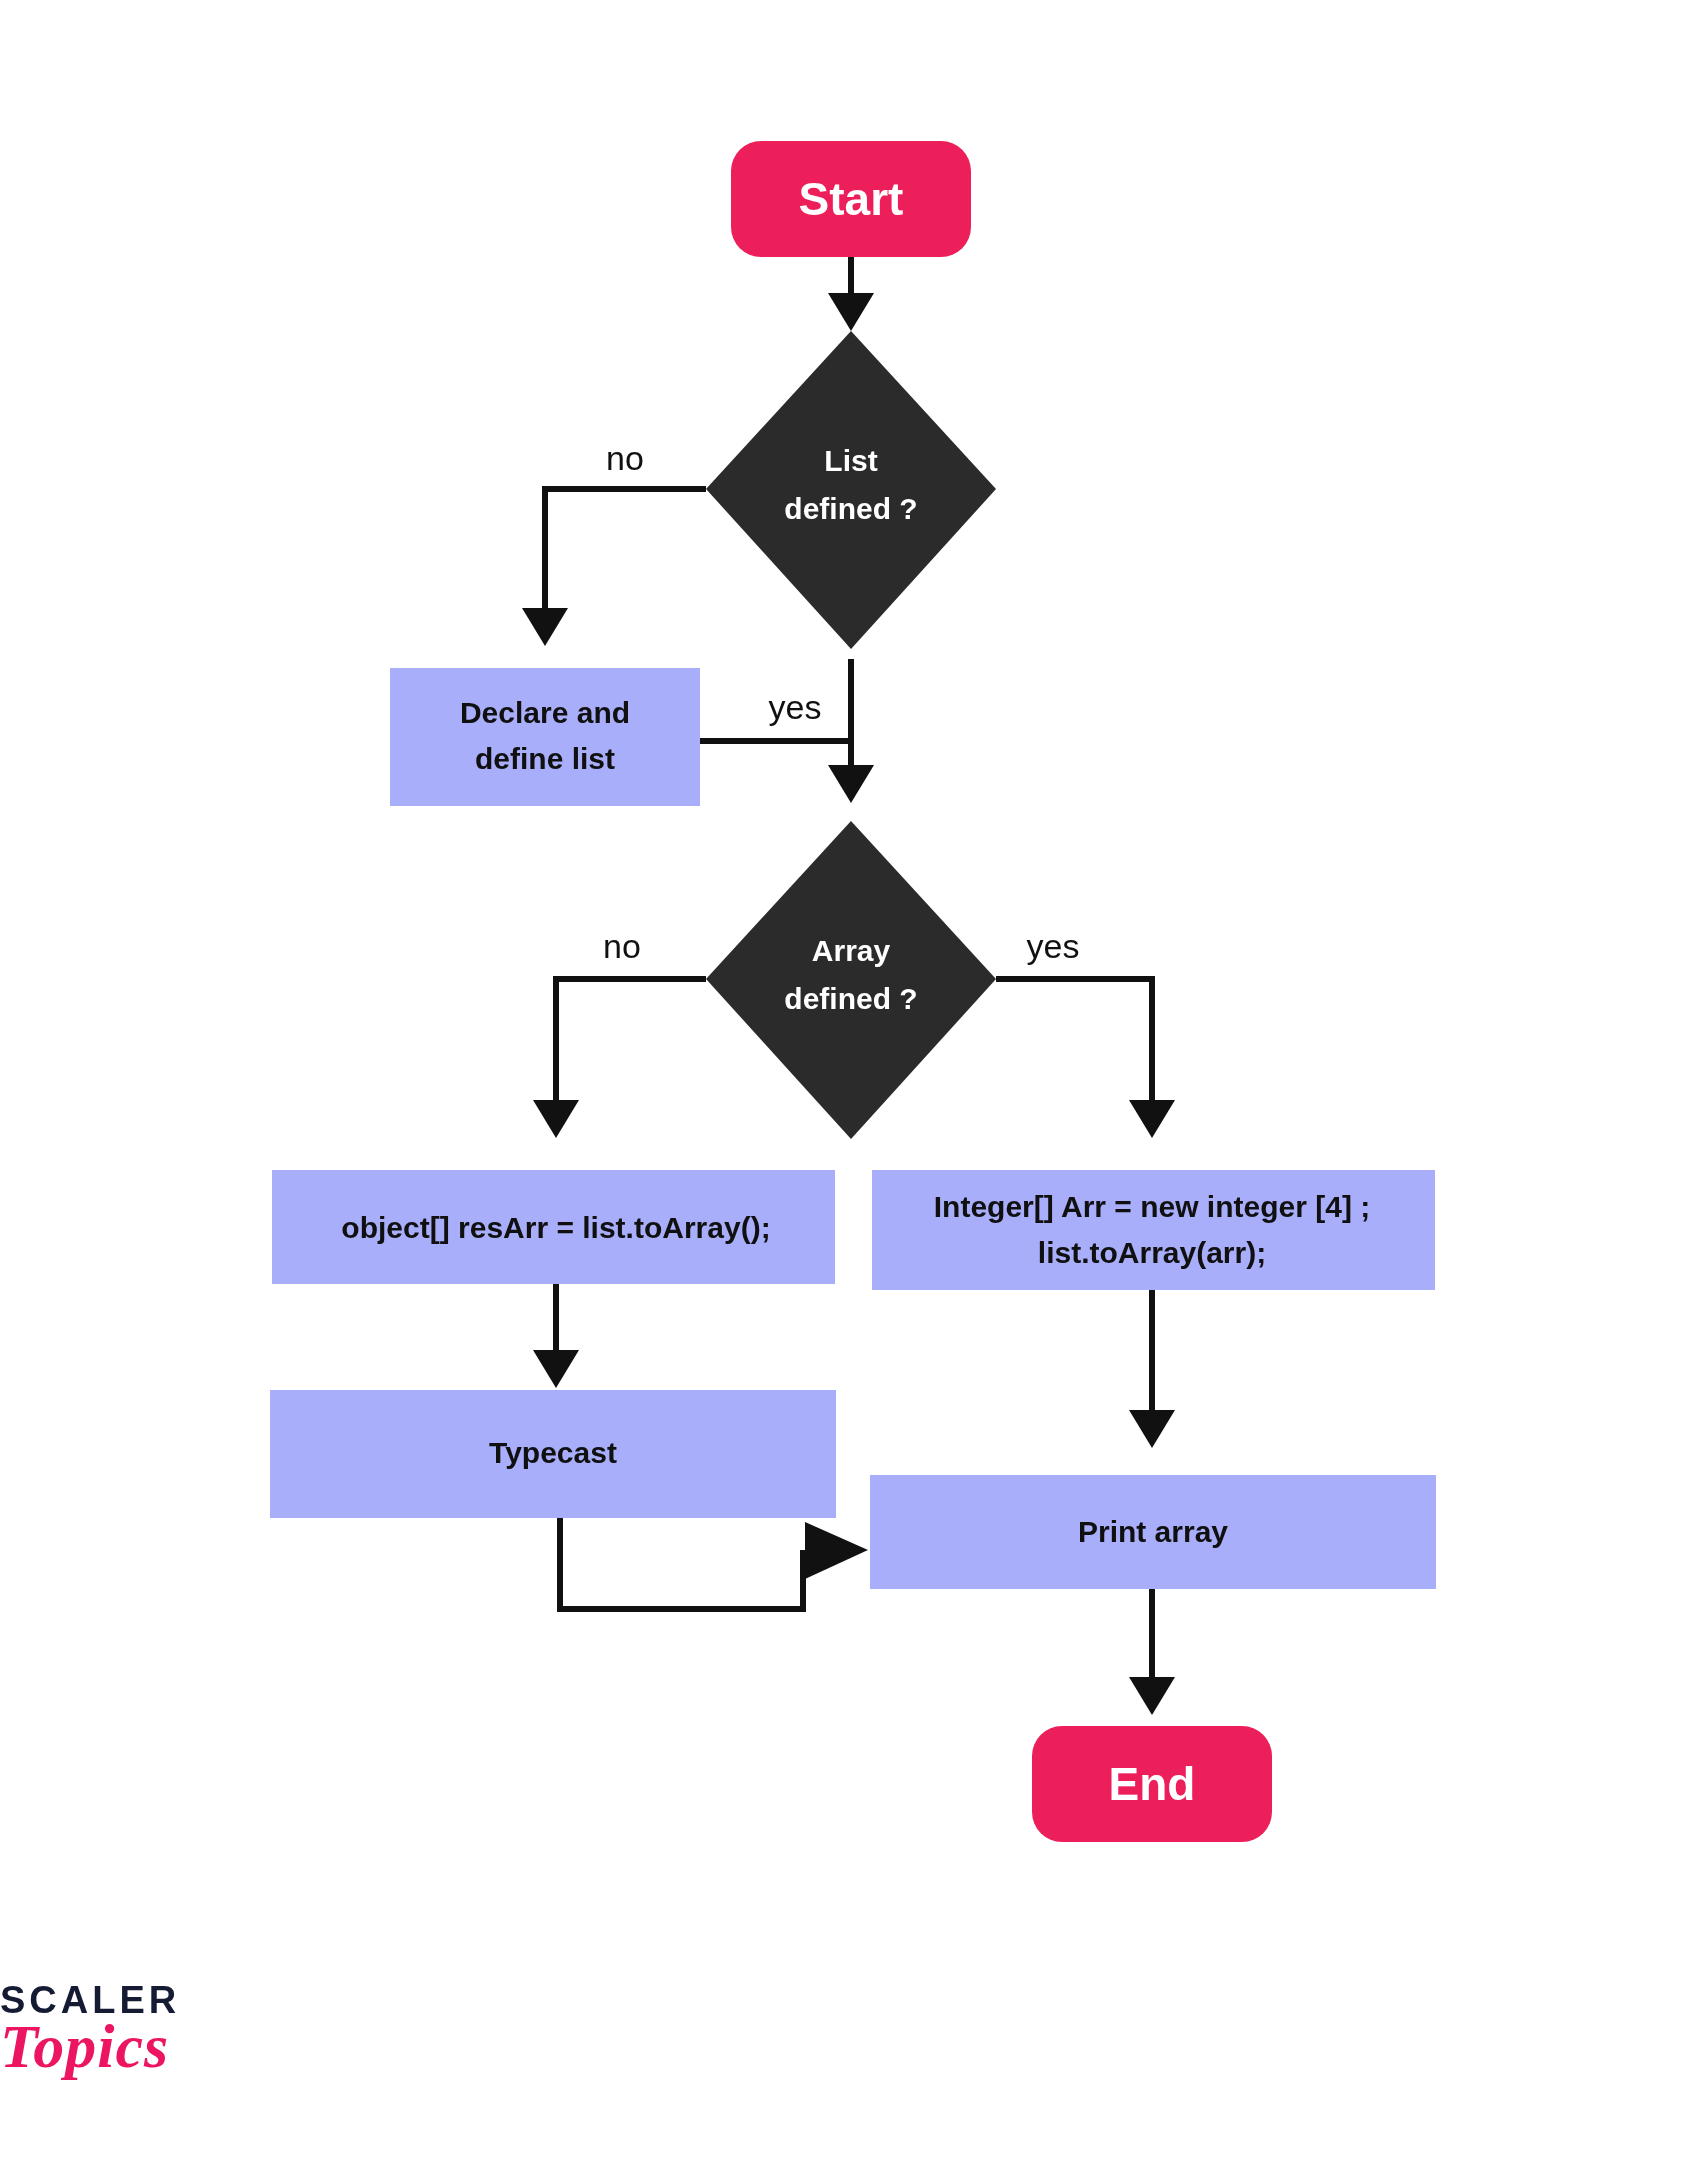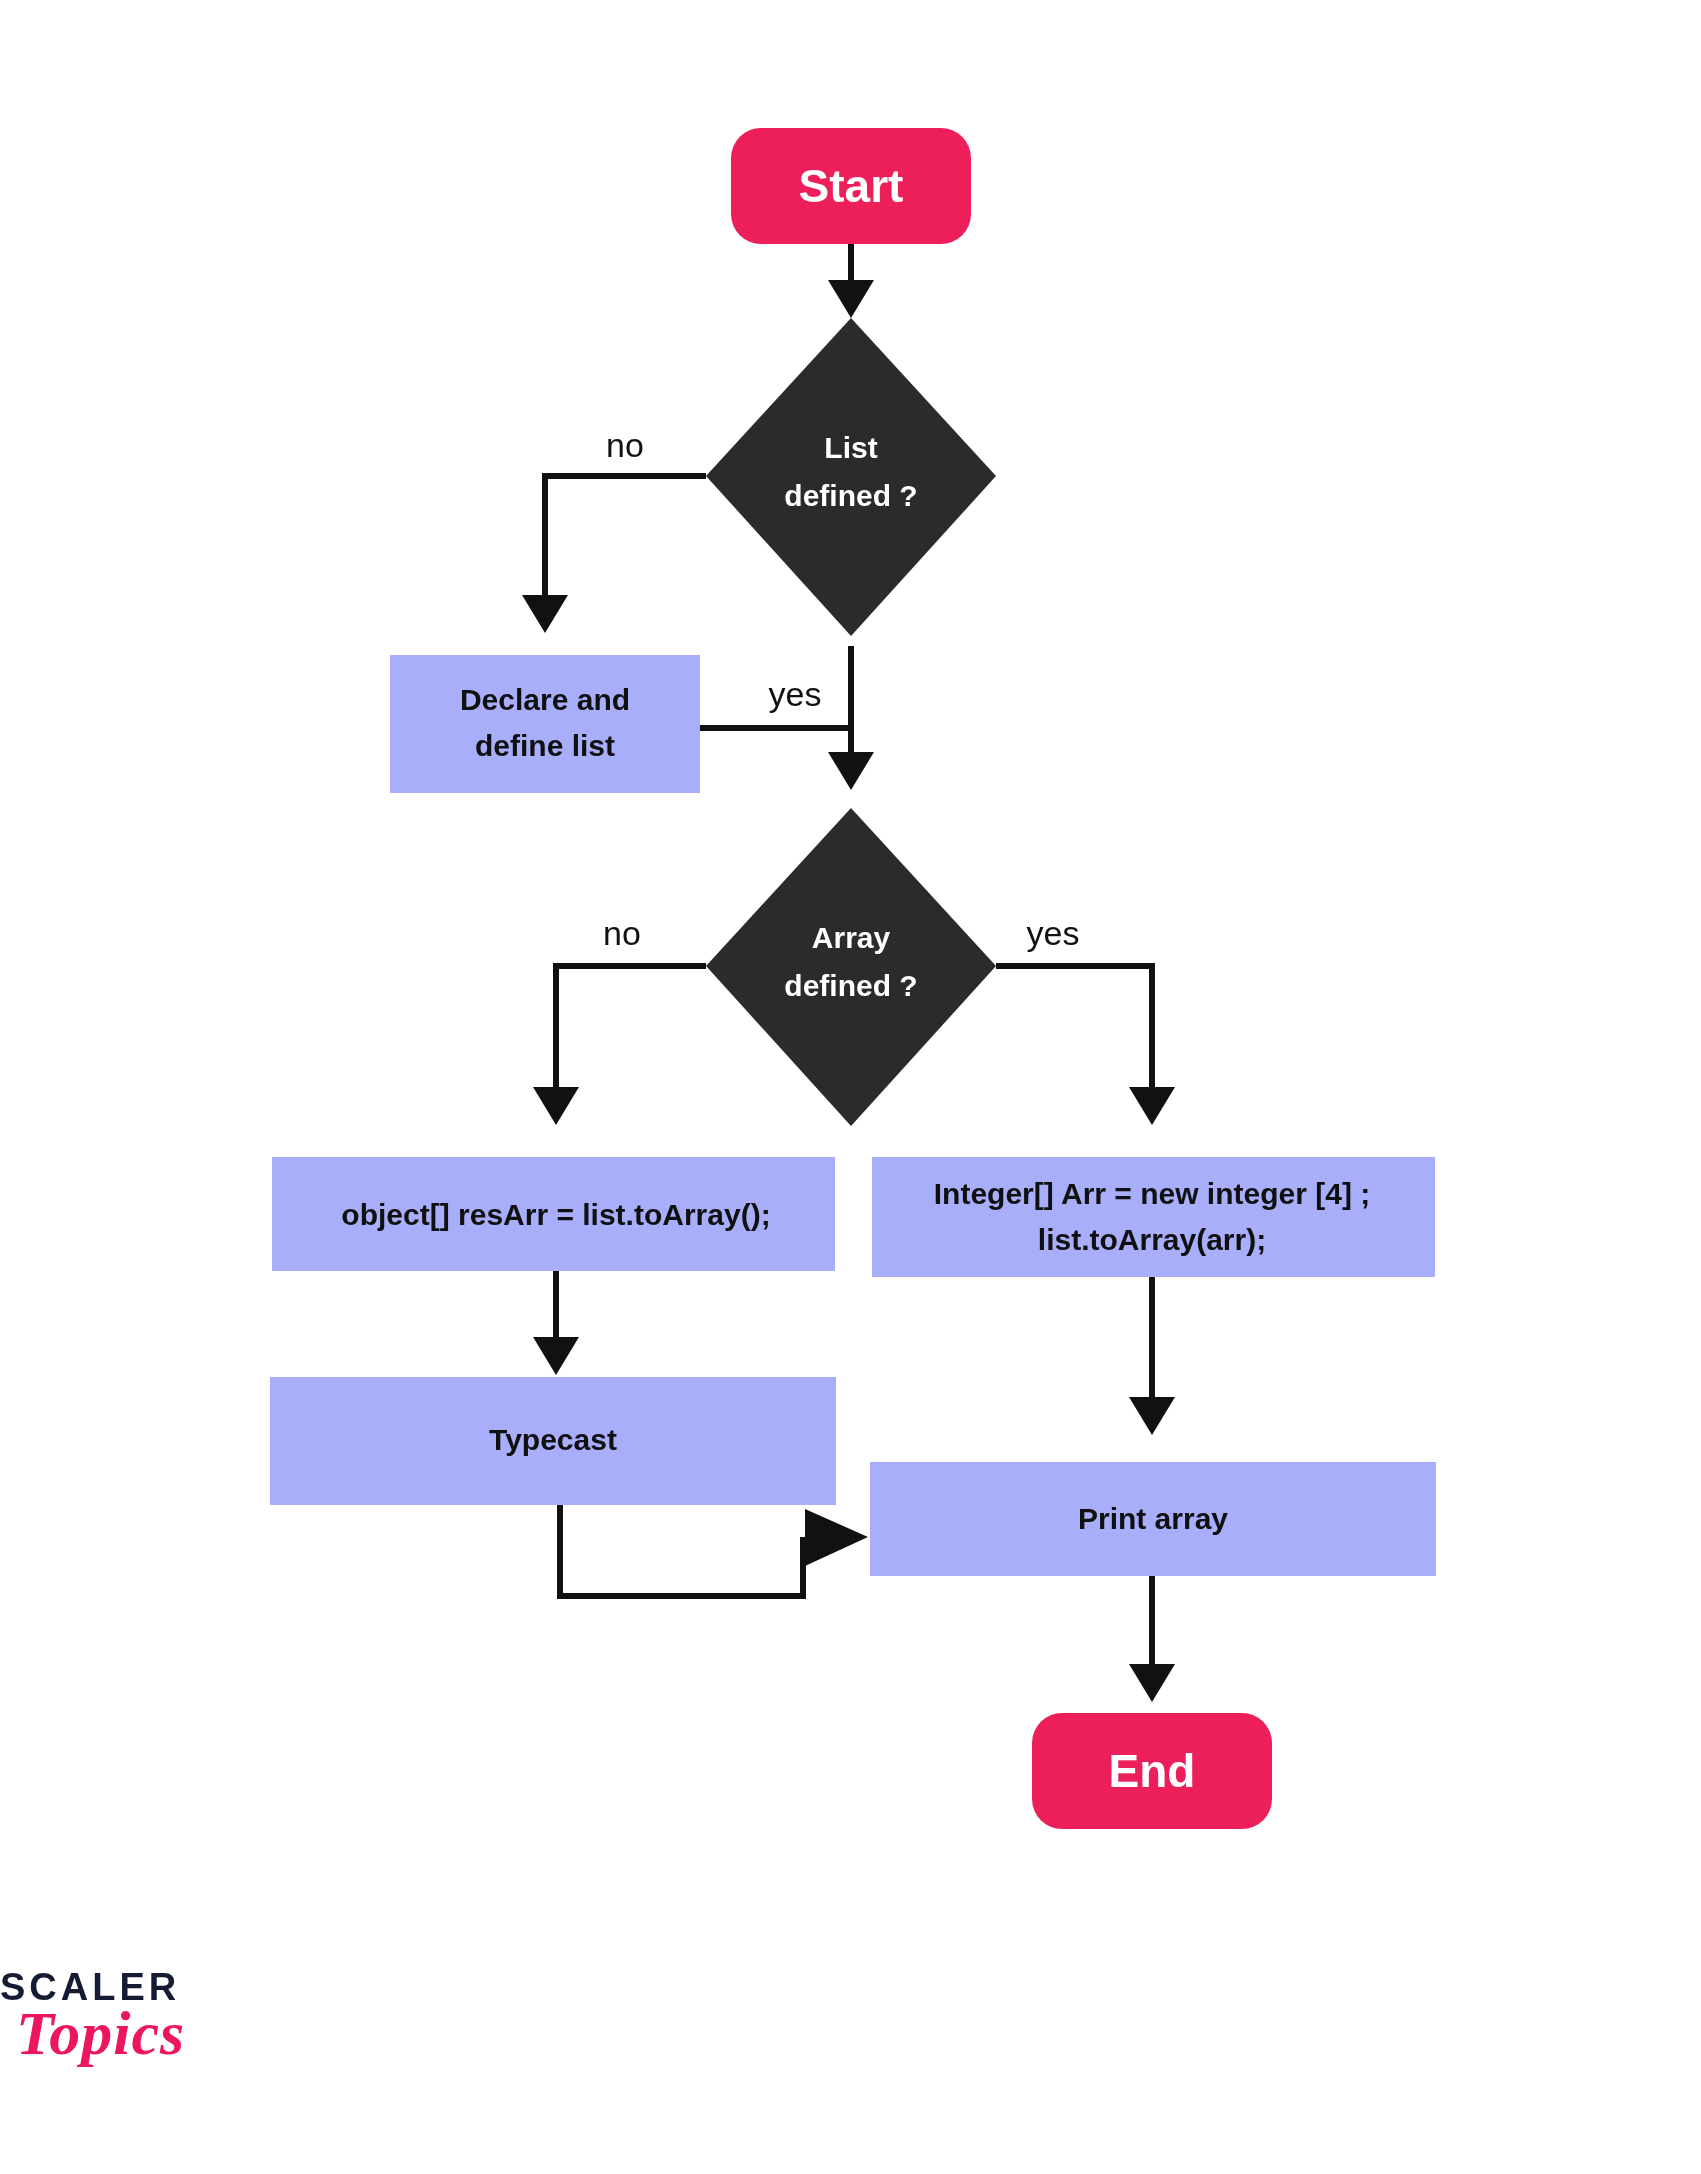--- a/index.html
+++ b/index.html
@@ -10,21 +10,21 @@
   body {
     width: 1701px;
     height: 2174px;
     font-family: "Liberation Sans", sans-serif;
     position: relative;
     overflow: hidden;
   }
   #flow-root {
     position: absolute;
     left: 0;
-    top: 0;
+    top: 13px;
     width: 1701px;
     height: 1644px;
   }
   svg.flow-canvas {
     display: block;
     width: 1701px;
     height: 2174px;
   }
   .node-label {
     font-family: "Liberation Sans", sans-serif;
@@ -79,21 +79,20 @@
   }
   .logo-topics {
     font-family: "Liberation Serif", serif;
     font-style: italic;
     font-weight: bold;
     font-size: 62px;
     color: #ec1561;
     line-height: 1;
     margin-top: -4px;
     letter-spacing: 1px;
-    padding-left: 16px;
   }
 </style>
 </head>
 <body>
 
 <div id="flow-root">
   <svg class="flow-canvas" viewBox="0 0 1701 2174" xmlns="http://www.w3.org/2000/svg">
 
     <g>
       <path class="connector" d="M 851 243 L 851 290"></path>

